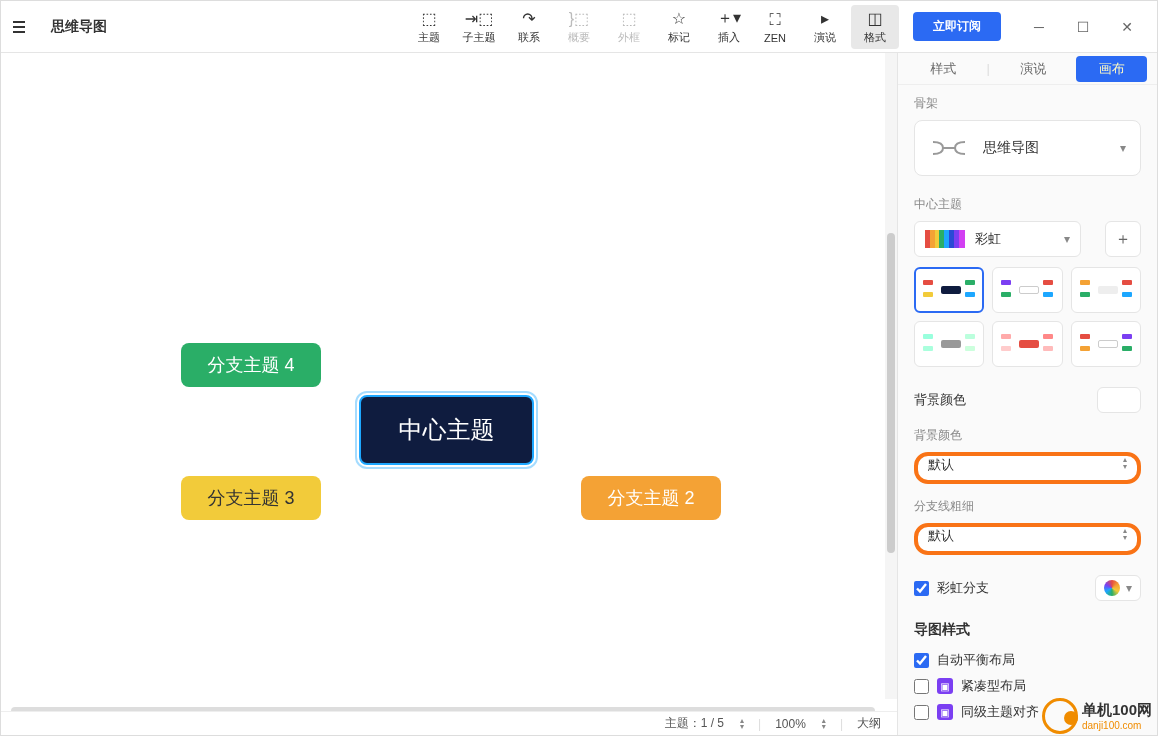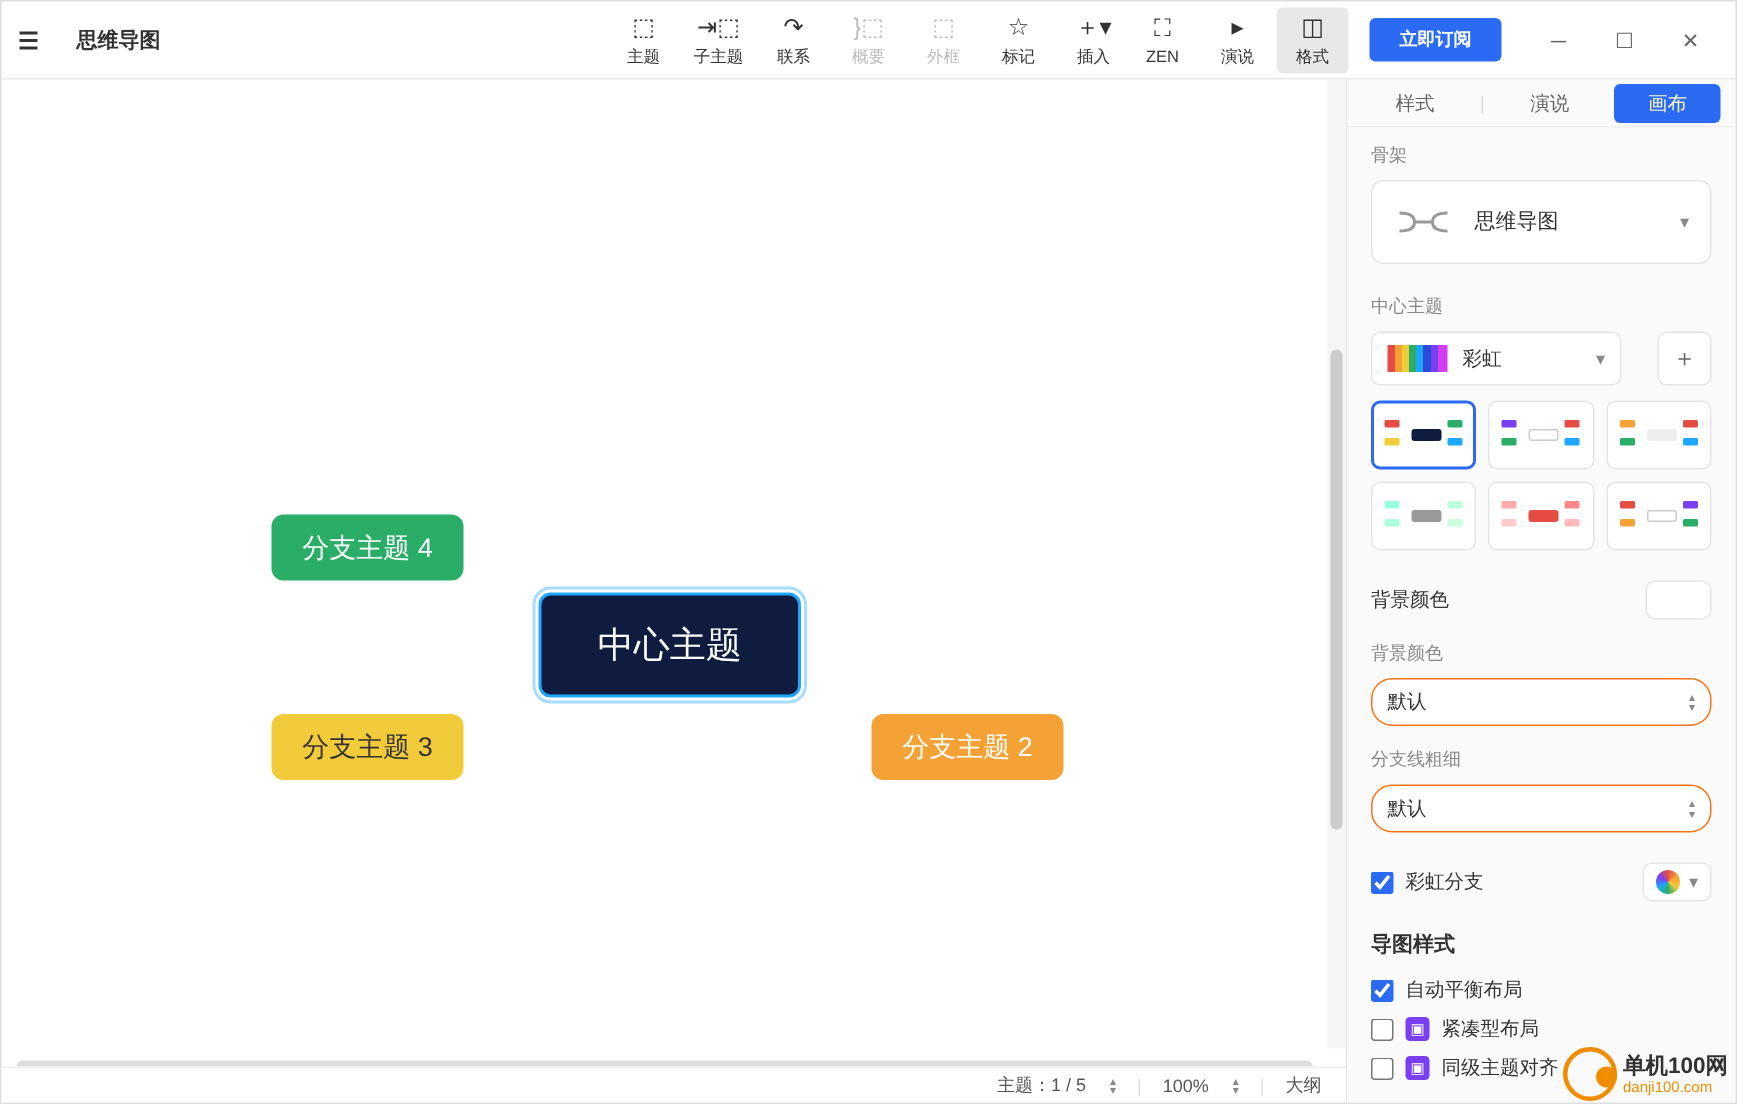--- a/index.html
+++ b/index.html
@@ -23,21 +23,21 @@
 .canvas-wrap{flex:1;position:relative;background:#fff;overflow:hidden}
 .canvas{position:absolute;inset:0}
 .scrollbar-v{position:absolute;right:0;top:0;bottom:36px;width:12px;background:#f5f5f5}
 .scrollbar-v .thumb{position:absolute;left:2px;right:2px;top:180px;height:320px;background:#ccc;border-radius:4px}
 .scrollbar-h{position:absolute;left:0;right:12px;bottom:18px;height:12px}
 .scrollbar-h .thumb{position:absolute;top:2px;bottom:2px;left:10px;right:10px;background:#ddd;border-radius:4px}
 .statusbar{position:absolute;bottom:0;right:0;left:0;height:24px;display:flex;align-items:center;justify-content:flex-end;gap:14px;padding-right:16px;font-size:12px;color:#555;border-top:1px solid #eee;background:#fff}
 .statusbar .stepper{display:inline-flex;flex-direction:column;font-size:8px;line-height:6px;color:#888;margin-left:2px}
 .node{position:absolute;border-radius:8px;display:flex;align-items:center;justify-content:center;color:#fff;font-weight:500}
 .center-node{left:358px;top:342px;width:175px;height:70px;background:#0f1c3f;font-size:24px;border:2px solid #1da7ff;outline:2px solid rgba(29,167,255,.4);outline-offset:2px}
-.branch{width:128px;height:44px;font-size:18px}
+.branch{width:140px;height:44px;font-size:18px}
 .b1{left:580px;top:290px;background:#e54d42}
 .b2{left:580px;top:423px;background:#f4a235}
 .b3{left:180px;top:423px;background:#f2cb3a;color:#333}
 .b4{left:180px;top:290px;background:#2aae67}
 svg.links{position:absolute;inset:0;pointer-events:none}
 .sidepanel{width:260px;border-left:1px solid #e5e5e5;background:#fafafa;display:flex;flex-direction:column;overflow-y:auto}
 .tabs{display:flex;height:42px;align-items:center;padding:0 10px;gap:8px;border-bottom:1px solid #eee}
 .tab{flex:1;text-align:center;font-size:13px;color:#666;cursor:pointer;padding:4px 0;border-radius:4px}
 .tab.active{background:#2b6af3;color:#fef9c3}
 .tab-divider{color:#ddd}
@@ -52,21 +52,21 @@
 .swatch{width:40px;height:18px;margin-right:10px;background:linear-gradient(90deg,#e54d42 0 12%,#f4a235 12% 24%,#f2cb3a 24% 36%,#2aae67 36% 48%,#1da7ff 48% 60%,#2b4ad5 60% 72%,#7b3ff2 72% 84%,#d23ff2 84% 100%)}
 .addbtn{width:36px;height:36px;background:#fff;border:1px solid #e5e5e5;border-radius:6px;display:flex;align-items:center;justify-content:center;cursor:pointer;font-size:16px;color:#666}
 .scheme-grid{display:grid;grid-template-columns:repeat(3,1fr);gap:8px;margin-top:10px}
 .scheme{height:46px;background:#fff;border:1px solid #e5e5e5;border-radius:6px;cursor:pointer;position:relative;display:flex;align-items:center;justify-content:center}
 .scheme.selected{border:2px solid #2b6af3}
 .mini{width:56px;height:28px;position:relative}
 .mini .c{position:absolute;left:20px;top:10px;width:20px;height:8px;border-radius:2px;background:#0f1c3f}
 .mini .d{position:absolute;width:10px;height:5px;border-radius:1px}
 .bg-row{display:flex;align-items:center;justify-content:space-between}
 .bg-swatch{width:44px;height:26px;background:#fff;border:1px solid #e5e5e5;border-radius:6px;cursor:pointer}
-.select-field{width:100%;height:32px;background:#fff;border:1px solid #f97316;border-radius:14px;display:flex;align-items:center;padding:0 10px;cursor:pointer;font-size:13px}
+.select-field{width:100%;height:32px;background:#fff;border:4px solid #f97316;border-radius:14px;display:flex;align-items:flex-start;padding:0 10px;cursor:pointer;font-size:13px}
 .select-field .val{flex:1}
 .updown{display:flex;flex-direction:column;font-size:8px;line-height:7px;color:#888}
 .check-row{display:flex;align-items:center;gap:8px;font-size:13px;padding:4px 0}
 .check-row input{width:15px;height:15px;accent-color:#2b6af3}
 .rainbow-row{display:flex;align-items:center}
 .rainbow-right{margin-left:auto;display:flex;align-items:center;gap:6px;background:#fff;border:1px solid #e5e5e5;border-radius:6px;padding:4px 8px;cursor:pointer}
 .rainbow-circ{width:16px;height:16px;border-radius:50%;background:conic-gradient(#e54d42,#f4a235,#f2cb3a,#2aae67,#1da7ff,#7b3ff2,#e54d42)}
 .purple-ic{width:16px;height:16px;background:#7b3ff2;border-radius:3px;display:inline-flex;align-items:center;justify-content:center;color:#fff;font-size:10px}
 .section-title{font-size:14px;font-weight:600;margin-bottom:8px}
 .watermark{position:absolute;right:6px;bottom:2px;display:flex;align-items:center;gap:4px;font-size:12px;z-index:50}

